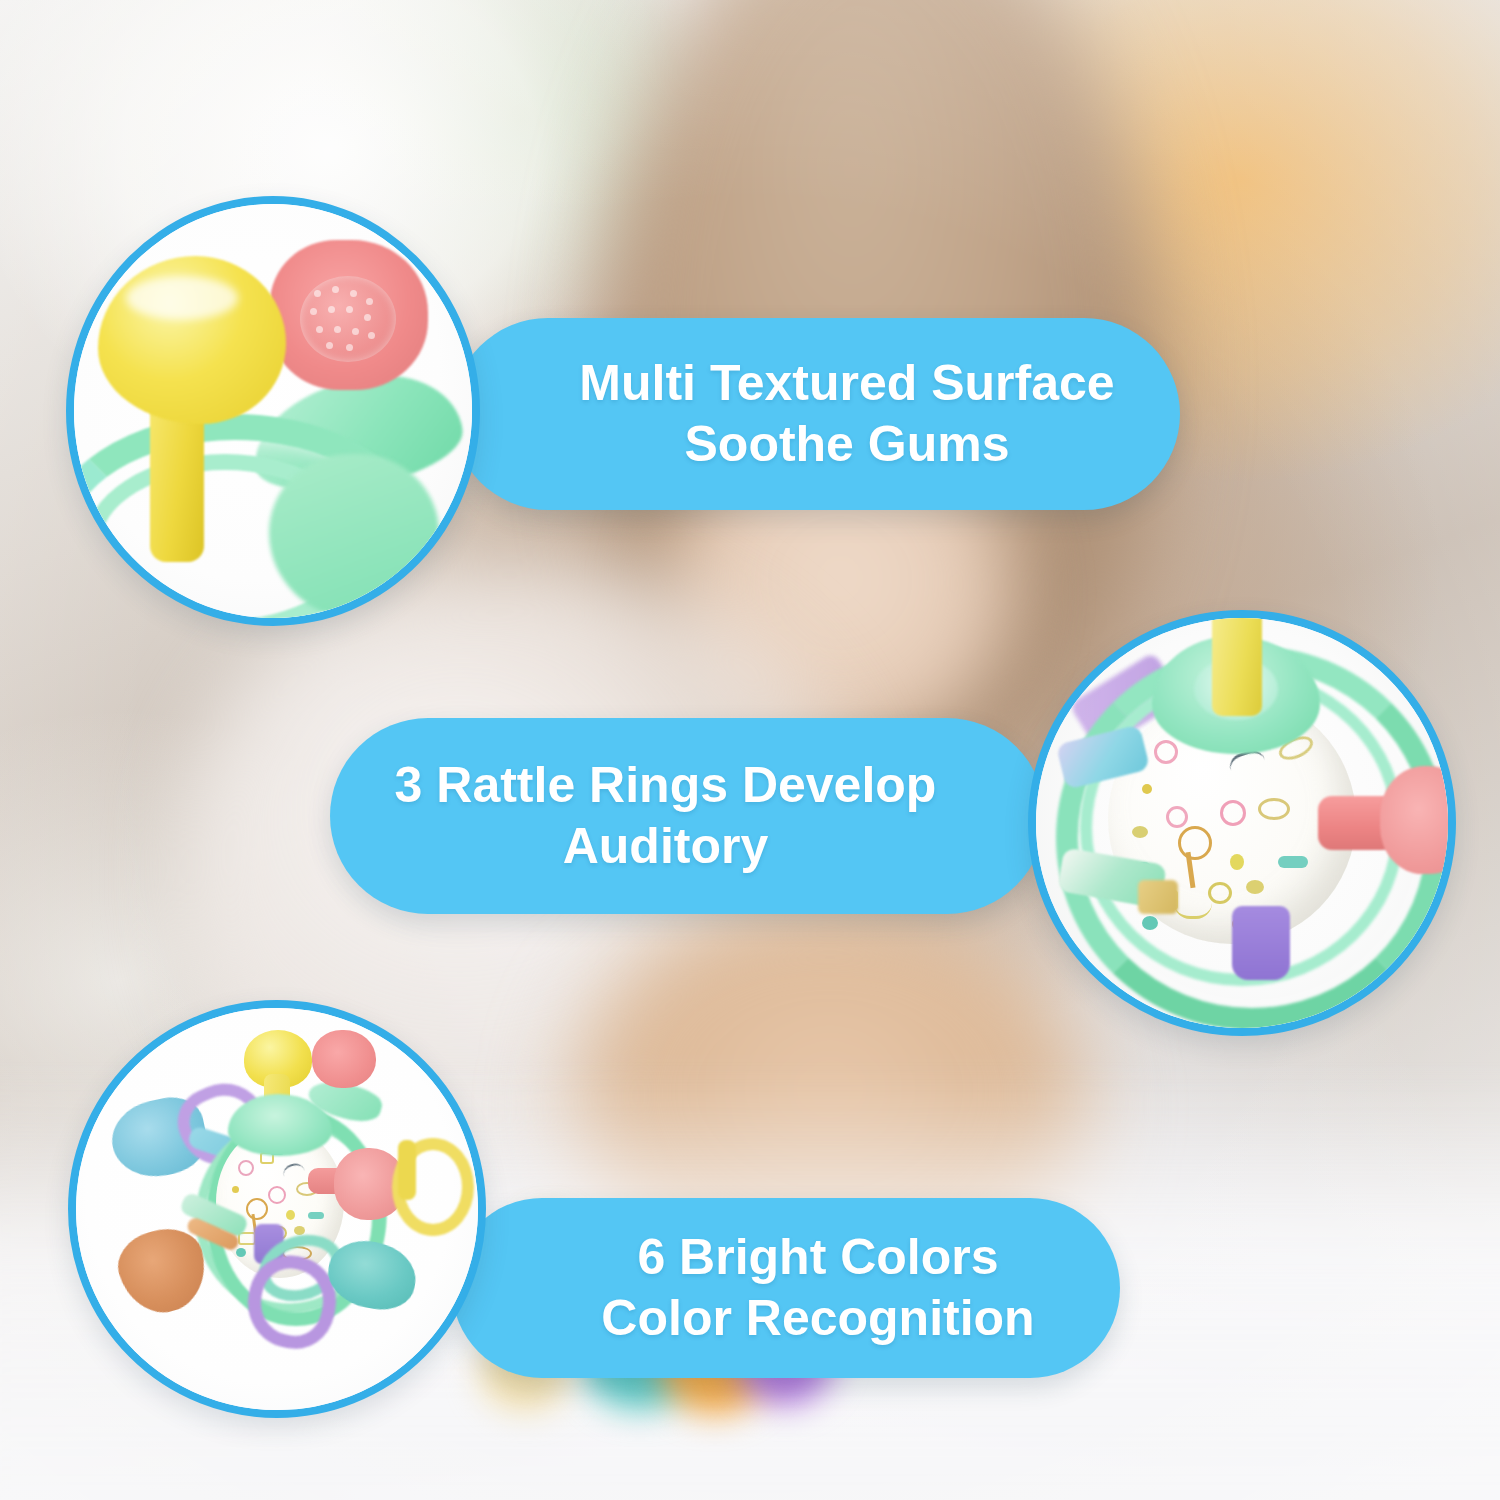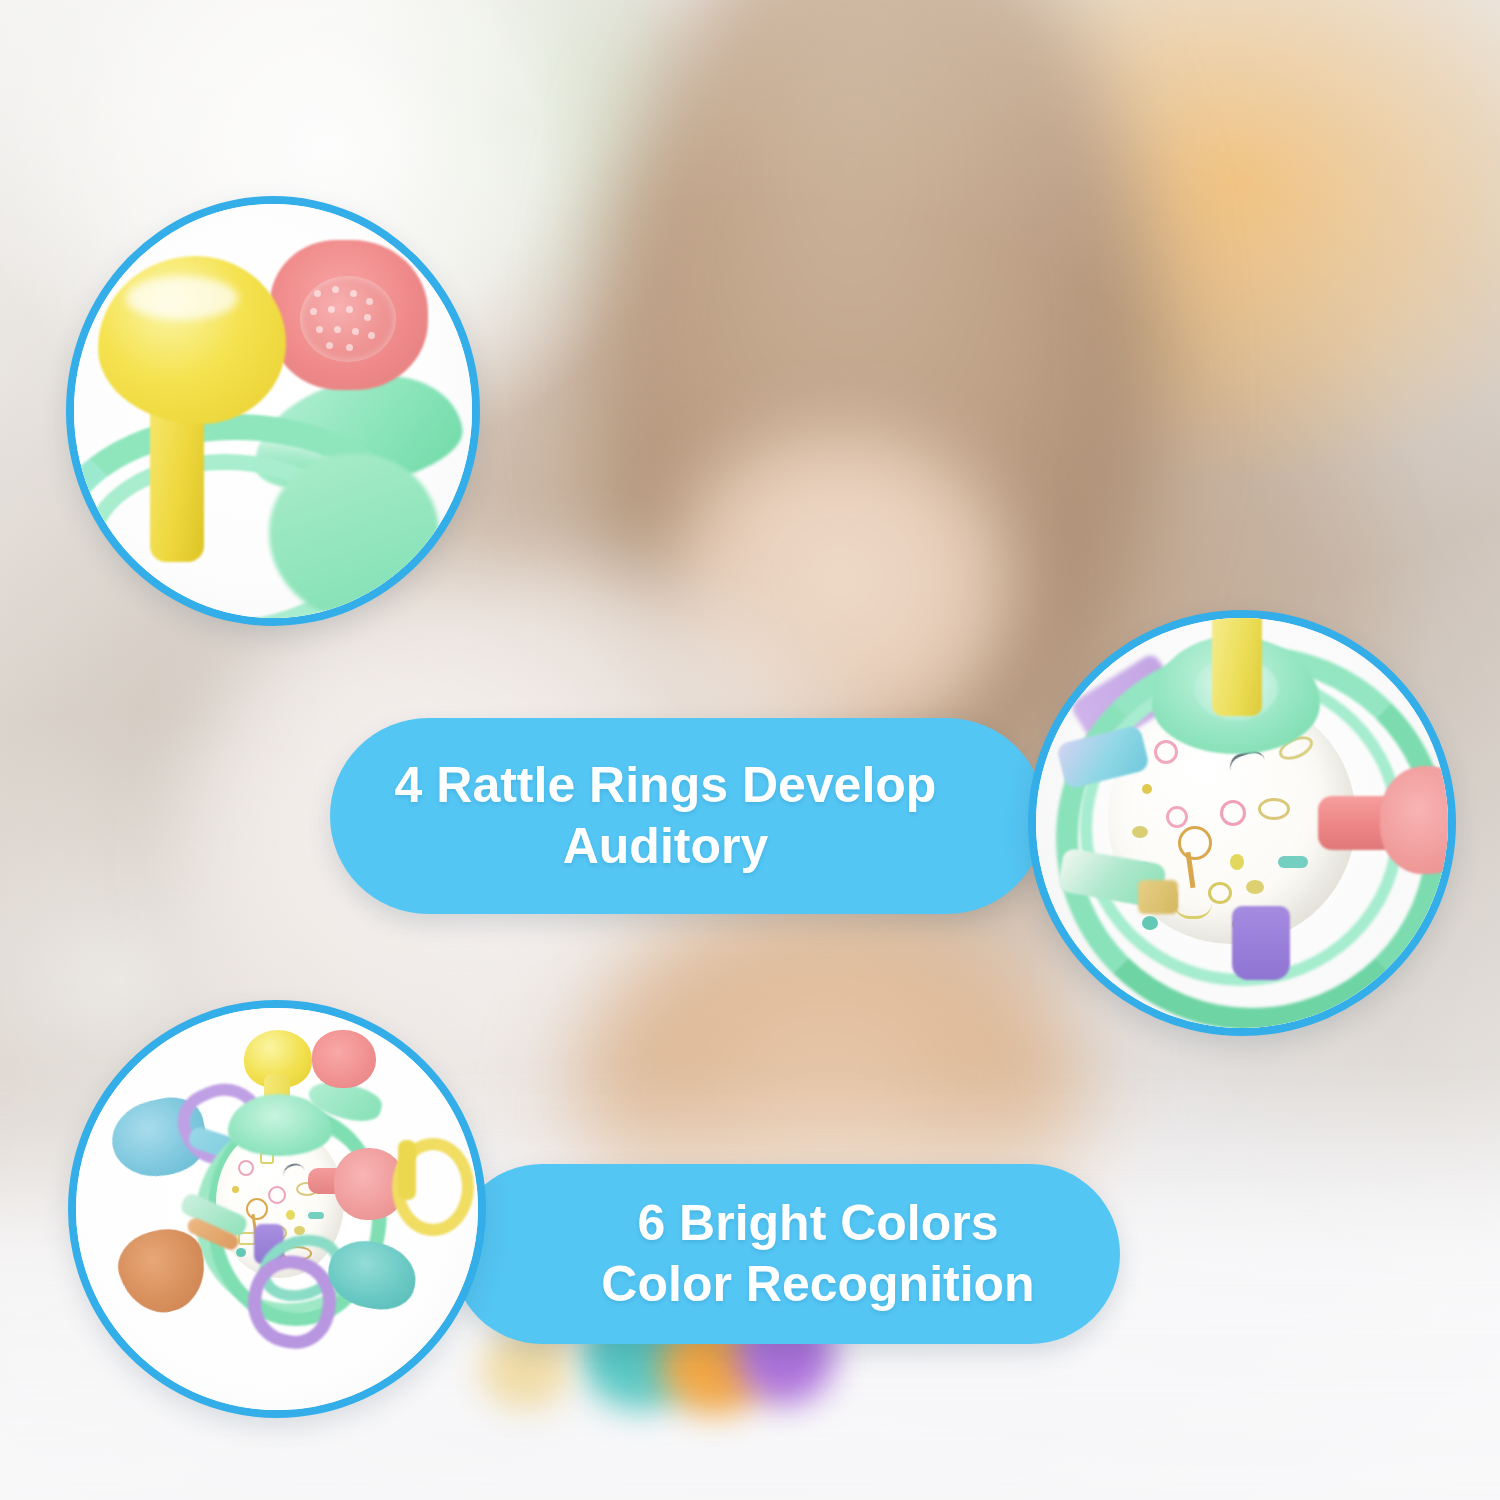--- a/index.html
+++ b/index.html
@@ -115,21 +115,21 @@
     line-height: 1.22;
     text-align: center;
     white-space: pre-line;
     text-shadow: 0 2px 4px rgba(0,90,140,0.18);
     padding: 0 26px;
   }
   #pill-1 { left: 452px; top: 318px;  width: 728px; height: 192px; }
   #pill-1 .pill-text { padding-left: 88px; }
   #pill-2 { left: 330px; top: 718px;  width: 715px; height: 196px; }
   #pill-2 .pill-text { padding-right: 70px; }
-  #pill-3 { left: 452px; top: 1164px; width: 668px; height: 180px; }
+  #pill-3 { left: 452px; top: 1198px; width: 668px; height: 180px; }
   #pill-3 .pill-text { padding-left: 90px; }
 
   
   .photo-circle {
     position: absolute;
     border-radius: 50%;
     border: 8px solid #34aee8;
     background: #ffffff;
     overflow: hidden;
     box-shadow: 0 10px 26px rgba(40,70,90,0.14);
@@ -454,23 +454,27 @@
     <div class="bg-blanket"></div>
     <div class="bg-toy-a"></div>
     <div class="bg-toy-b"></div>
     <div class="bg-toy-c"></div>
     <div class="bg-toy-d"></div>
     <div class="bg-toy-e"></div>
   </div>
   <div class="bg-vignette"></div>
 
 
+  <div class="pill" id="pill-1">
+    <div class="pill-text">Multi Textured Surface
+Soothe Gums</div>
+  </div>
 
   <div class="pill" id="pill-2">
-    <div class="pill-text">4 Rattle Rings Develop
+    <div class="pill-text">3 Rattle Rings Develop
 Auditory</div>
   </div>
 
   <div class="pill" id="pill-3">
     <div class="pill-text">6 Bright Colors
 Color Recognition</div>
   </div>
 
   <div class="photo-circle" id="circle-1">
     <div class="photo-inner">

